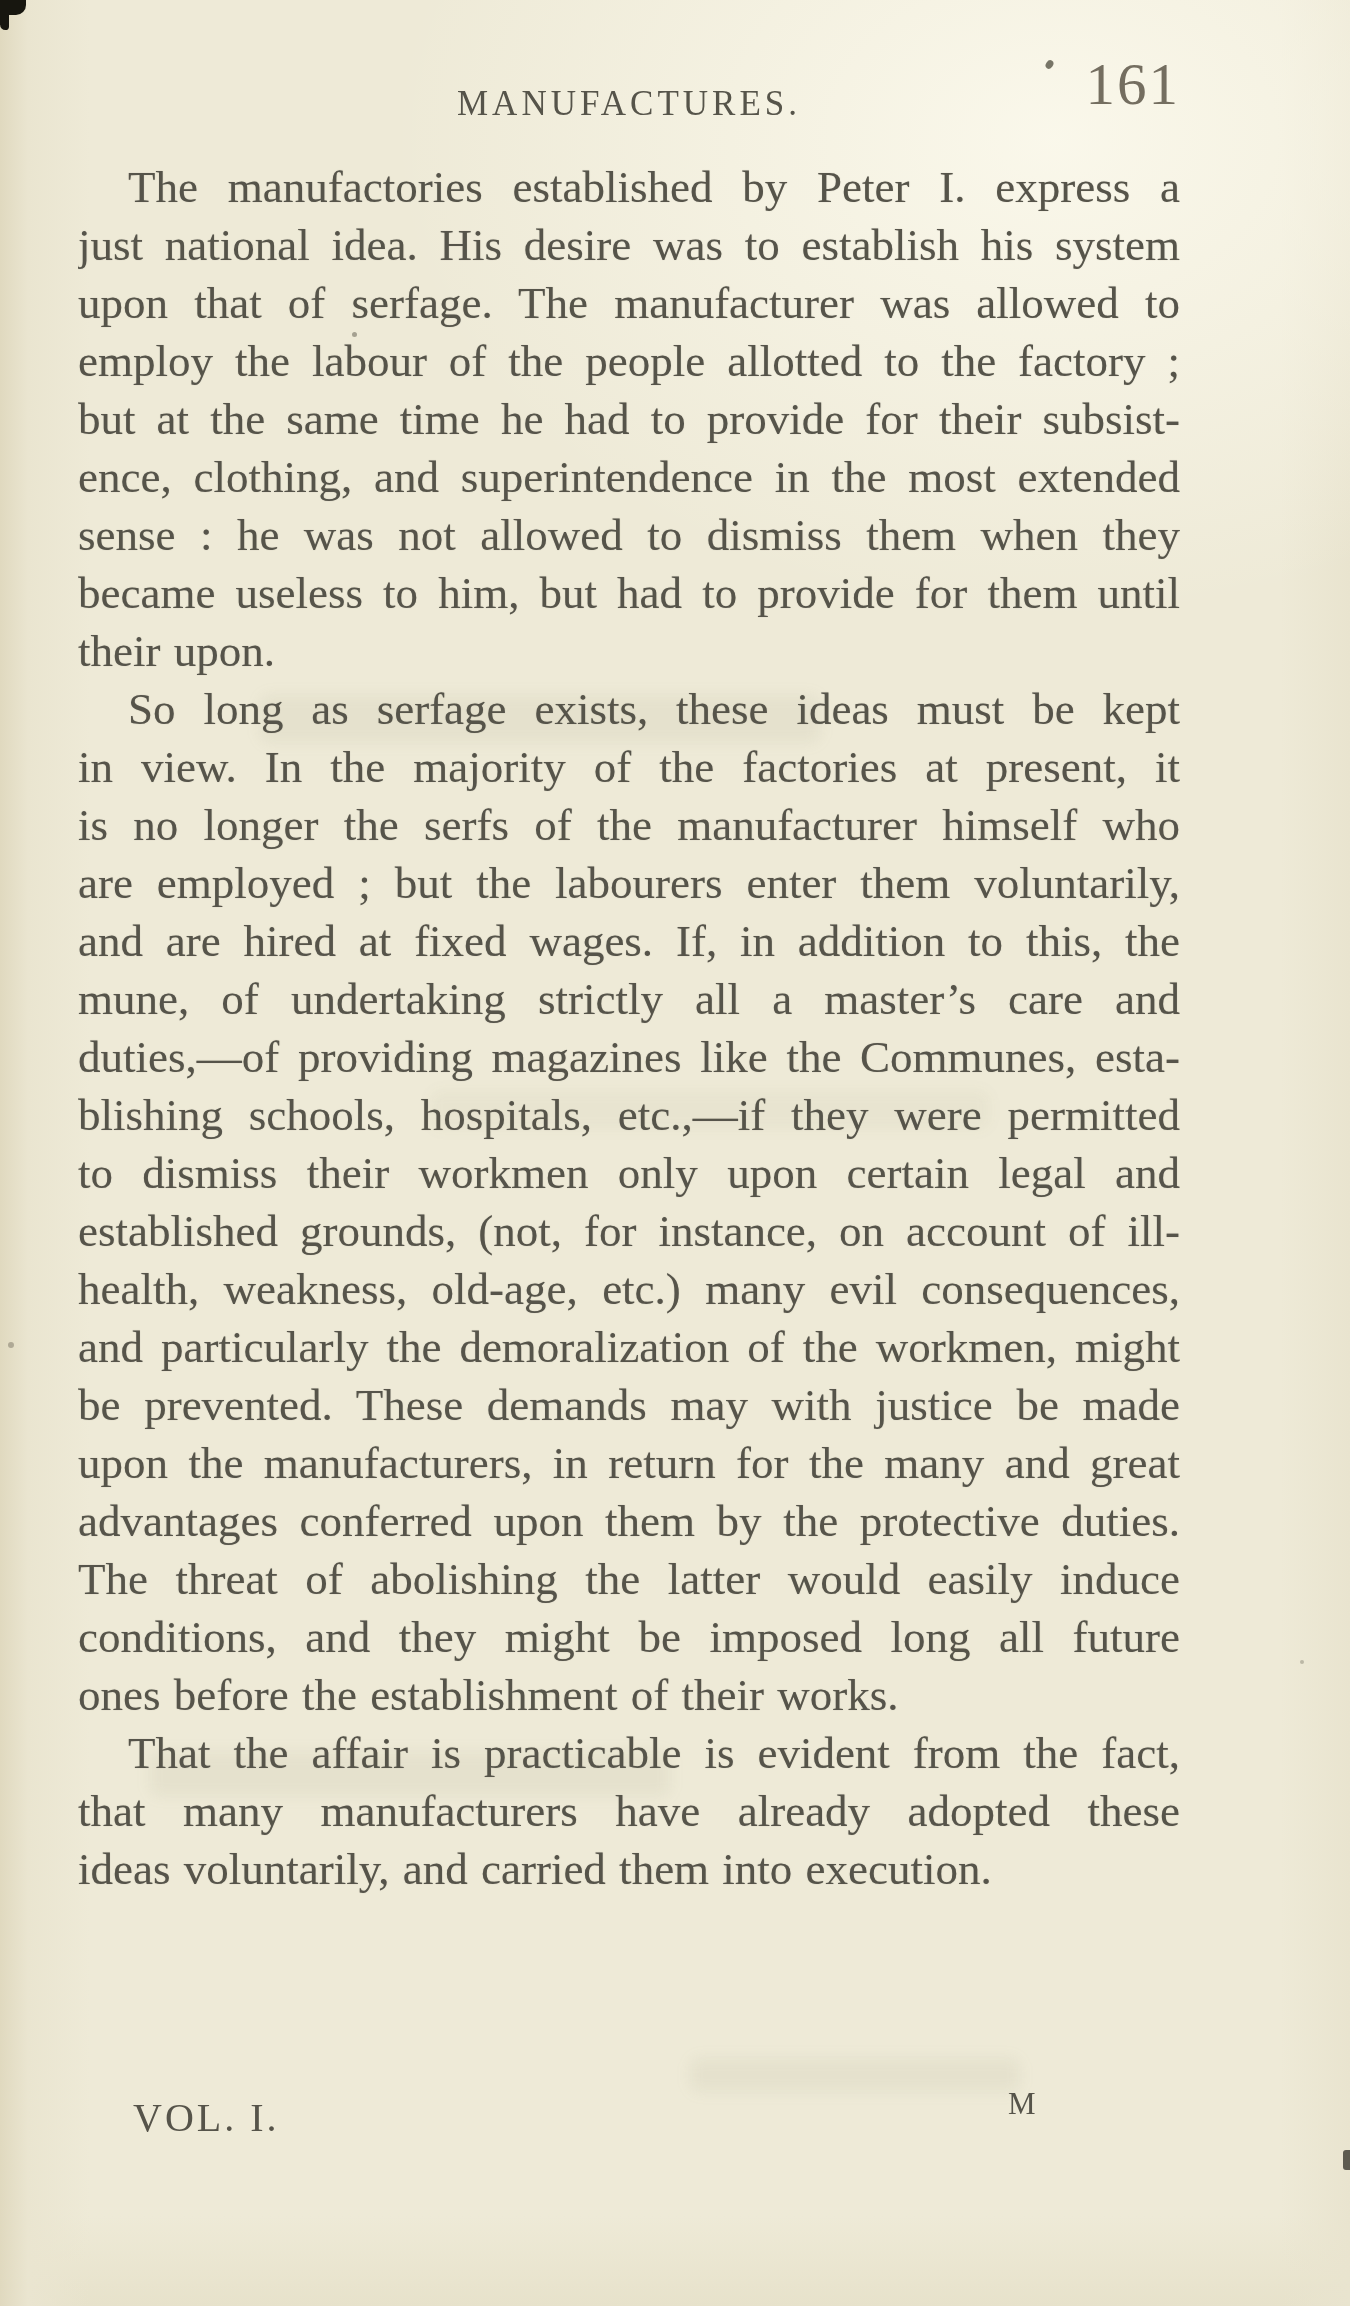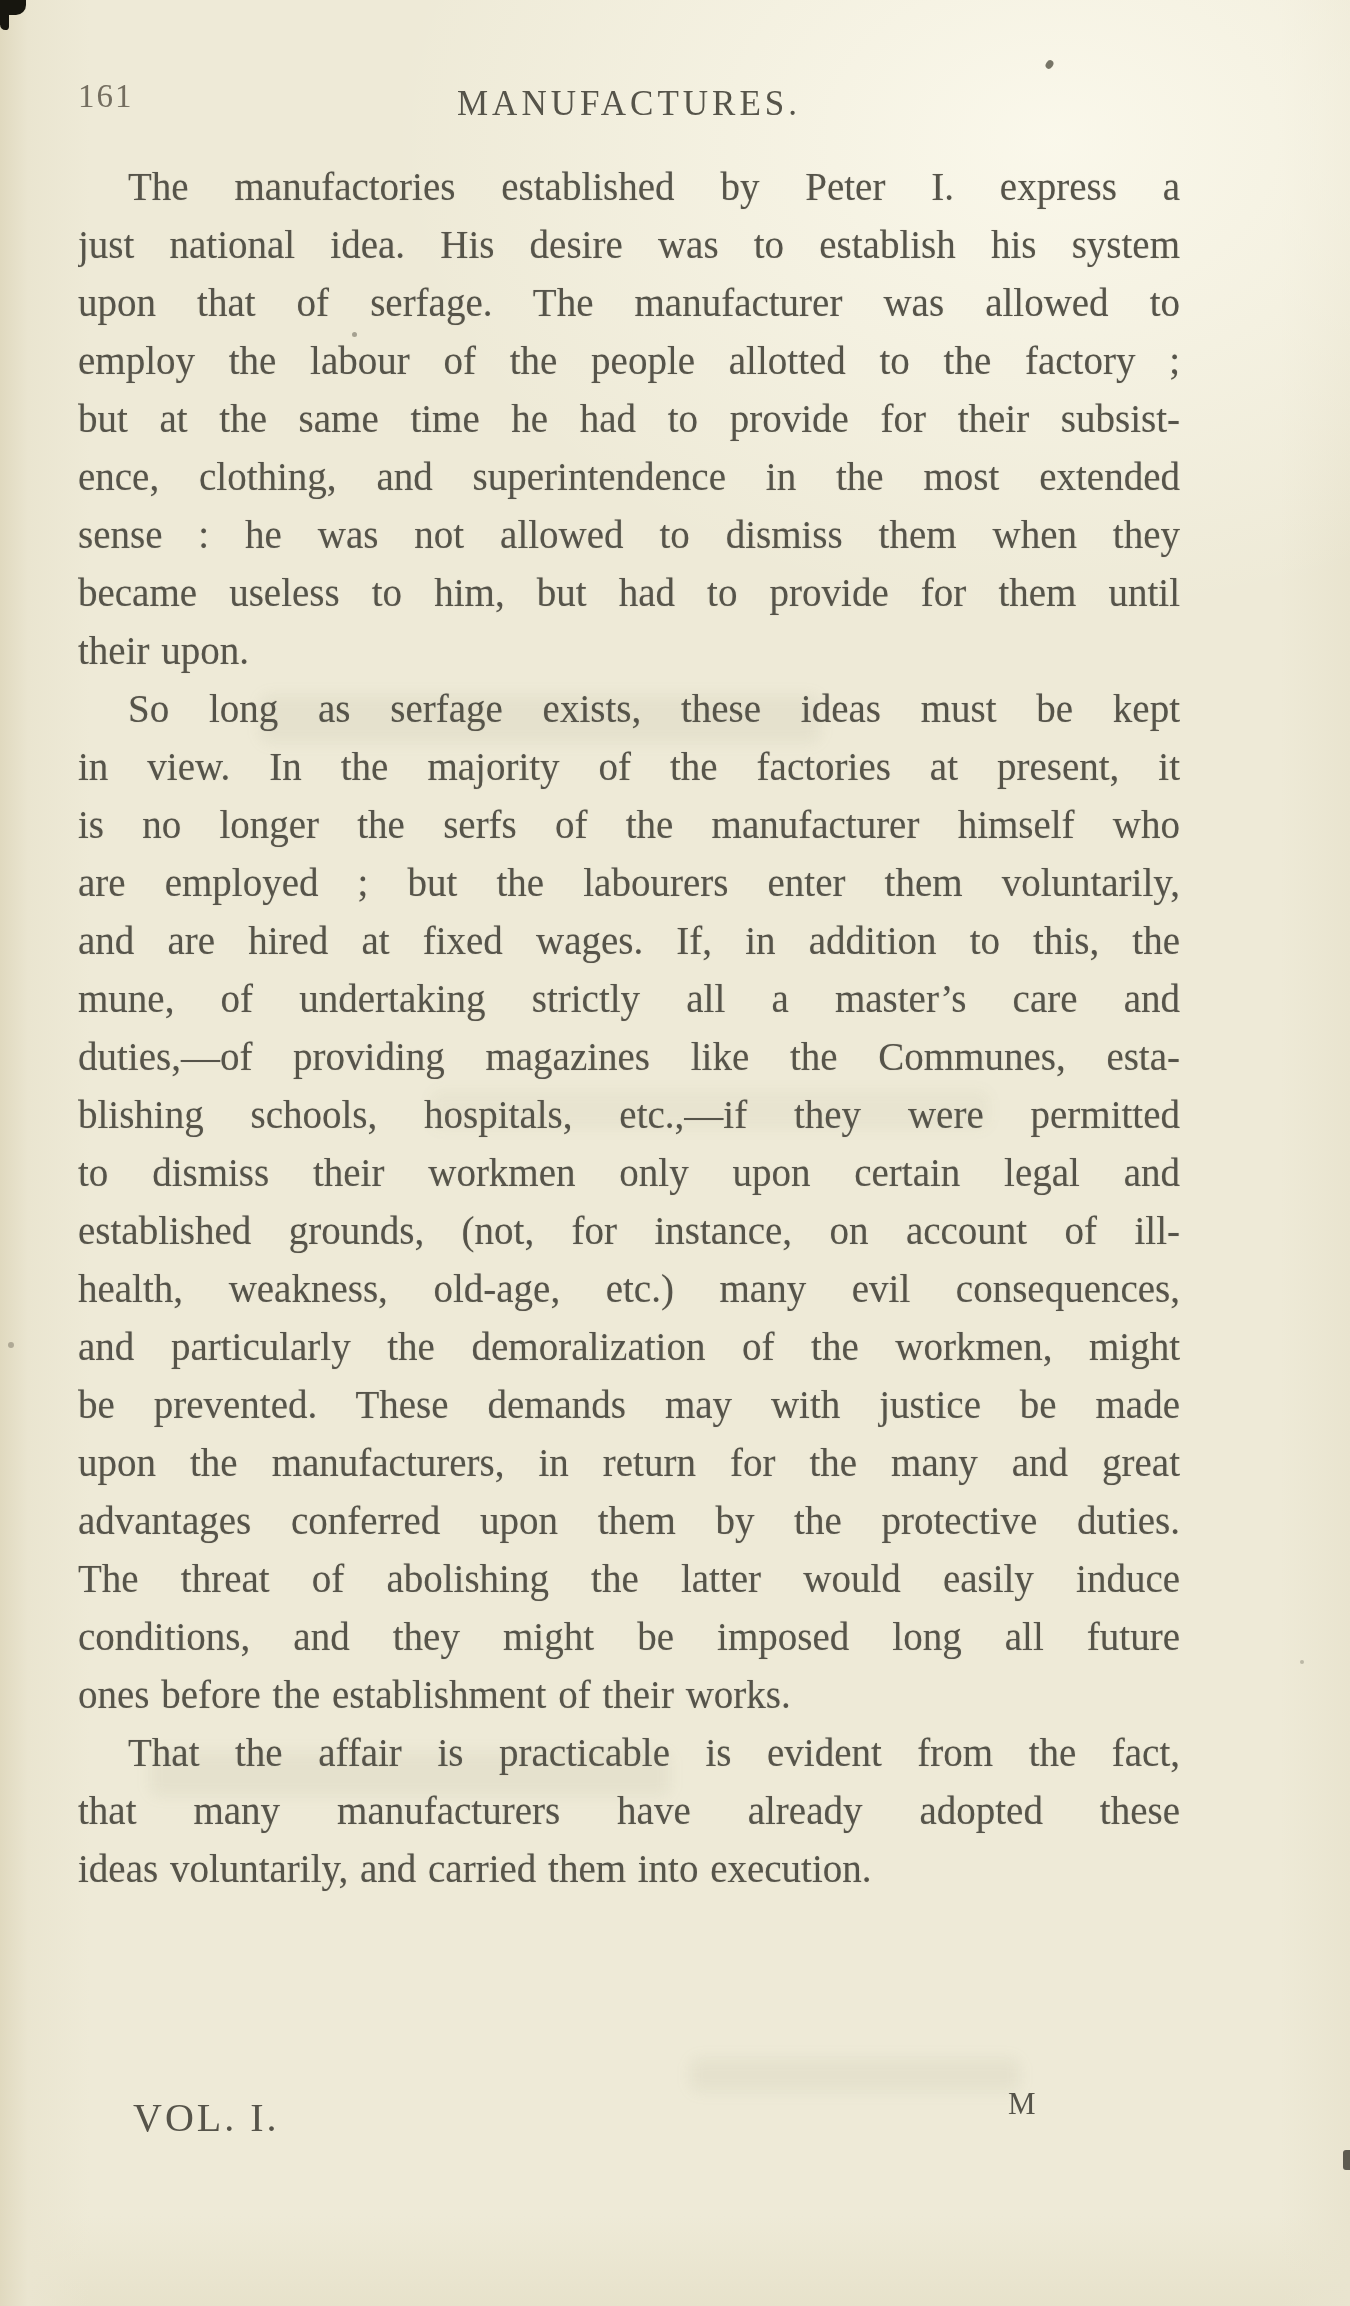--- a/index.html
+++ b/index.html
@@ -64,32 +64,32 @@
     position: absolute;
     top: 84px; left: 78px;
     width: 1102px;
     text-align: center;
     font-size: 35px;
     letter-spacing: 4px;
     color: var(--ink, #56544a);
   }
   .page-number {
     position: absolute;
-    top: 78px; left: 78px;
+    top: 50px; left: 78px;
     width: 1102px;
-    text-align: left;
-    font-size: 33px;
+    text-align: right;
+    font-size: 59px;
     letter-spacing: 2px;
     color: var(--ink_light, #746e60);
   }
   .body-text {
     position: absolute;
     top: 158px; left: 78px;
     width: 1102px;
-    font-size: 39px;
+    font-size: 45px;
     text-shadow: 0 0 1px rgba(86,84,74,0.35);
   }
   .line {
     height: 58px;
     line-height: 58px;
     overflow: hidden;
     text-align: justify;
     text-align-last: justify;
     word-spacing: 2px;
   }

